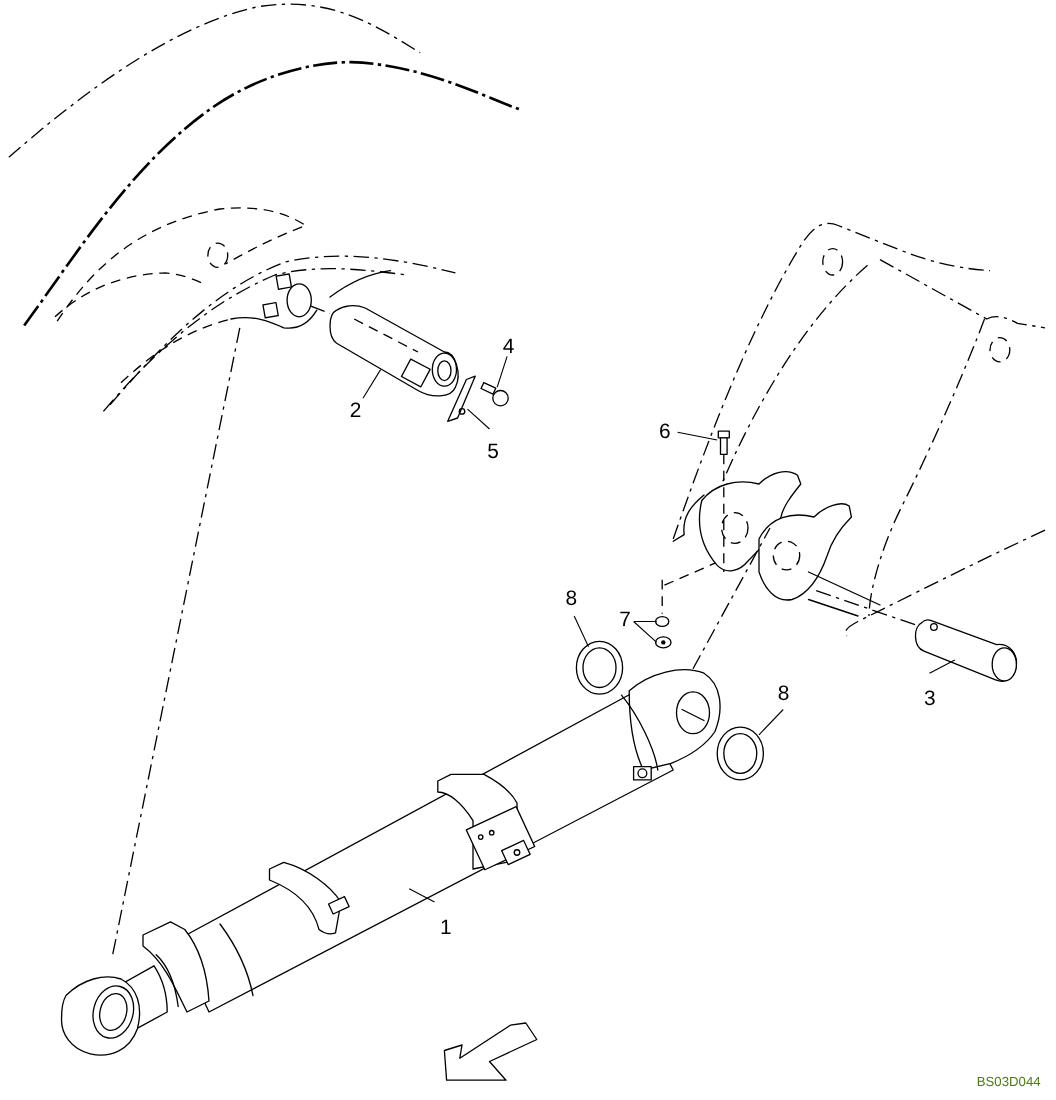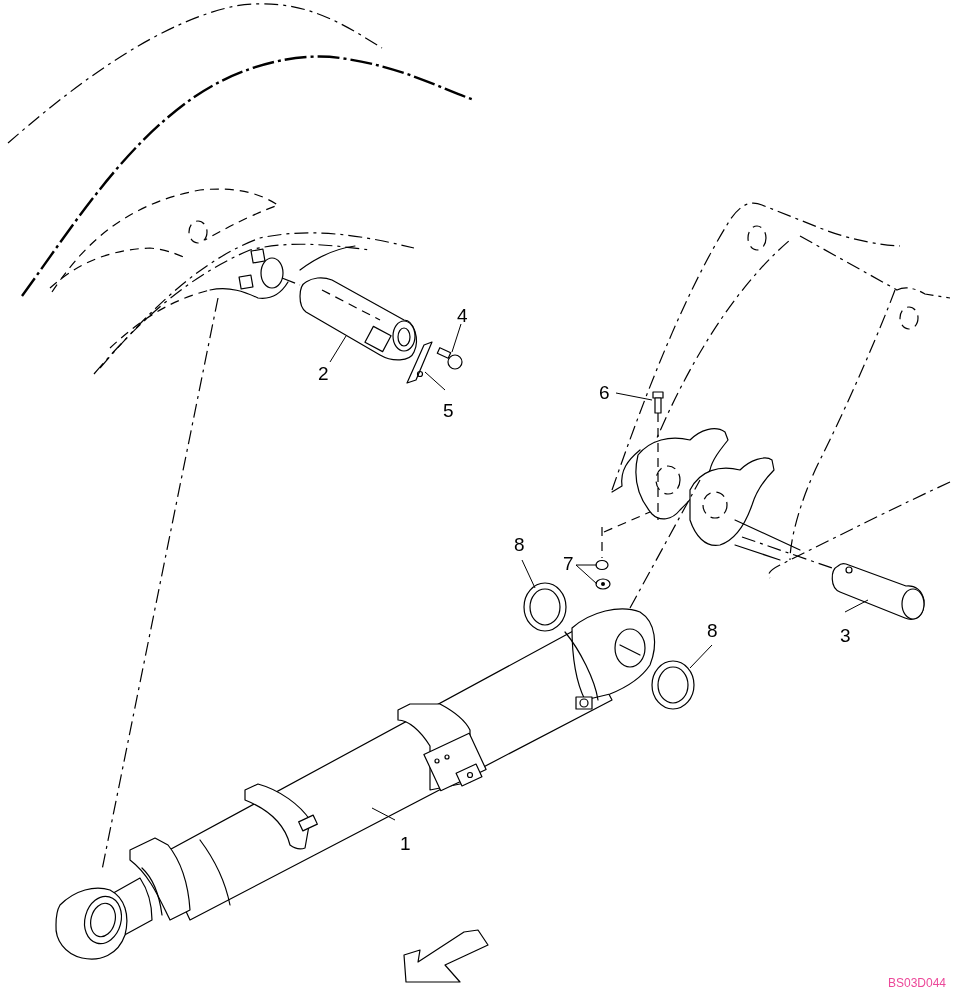--- a/index.html
+++ b/index.html
@@ -5,21 +5,21 @@
   html, body { margin: 0; padding: 0; background: #ffffff; }
   body { width: 960px; height: 1000px; position: relative; overflow: hidden; font-family: "Liberation Sans", sans-serif; }
   #diagram { position: absolute; left: 0; top: 0; width: 960px; height: 1000px; }
   .ln { fill: none; stroke: #000; stroke-width: 1.2; stroke-linecap: round; stroke-linejoin: round; }
   .ph { fill: none; stroke: #000; stroke-width: 1.2; stroke-dasharray: 14 5 3 5; }
   .ph2 { fill: none; stroke: #000; stroke-width: 1.2; stroke-dasharray: 9 6; }
   .thick { fill: none; stroke: #000; stroke-width: 2.4; stroke-dasharray: 22 4 3 4; }
   .fillw { fill: #ffffff; stroke: #000; stroke-width: 1.2; stroke-linejoin: round; }
   .leader { fill: none; stroke: #000; stroke-width: 1; }
   .callout { position: absolute; font-size: 19px; color: #000; line-height: 1; }
-  .ref { position: absolute; right: 14px; bottom: 10px; font-size: 12px; color: #ec4899; }
+  .ref { position: absolute; right: 14px; bottom: 10px; font-size: 12px; color: #4d7c0f; }
 </style>
 </head>
 <body>
 
 <svg id="diagram" viewBox="0 0 960 1000" xmlns="http://www.w3.org/2000/svg">
 
   <g>
     <path class="ph" d="M8,143 C80,80 160,22 235,6 C300,-4 340,22 382,48"></path>
     <path class="thick" d="M22,296 C70,230 120,150 190,100 C240,64 300,52 340,58 C400,66 440,88 474,100"></path>
     <path class="ph2" d="M52,292 C80,250 120,205 200,190 C240,186 262,195 278,205 C260,212 240,220 205,240"></path>

